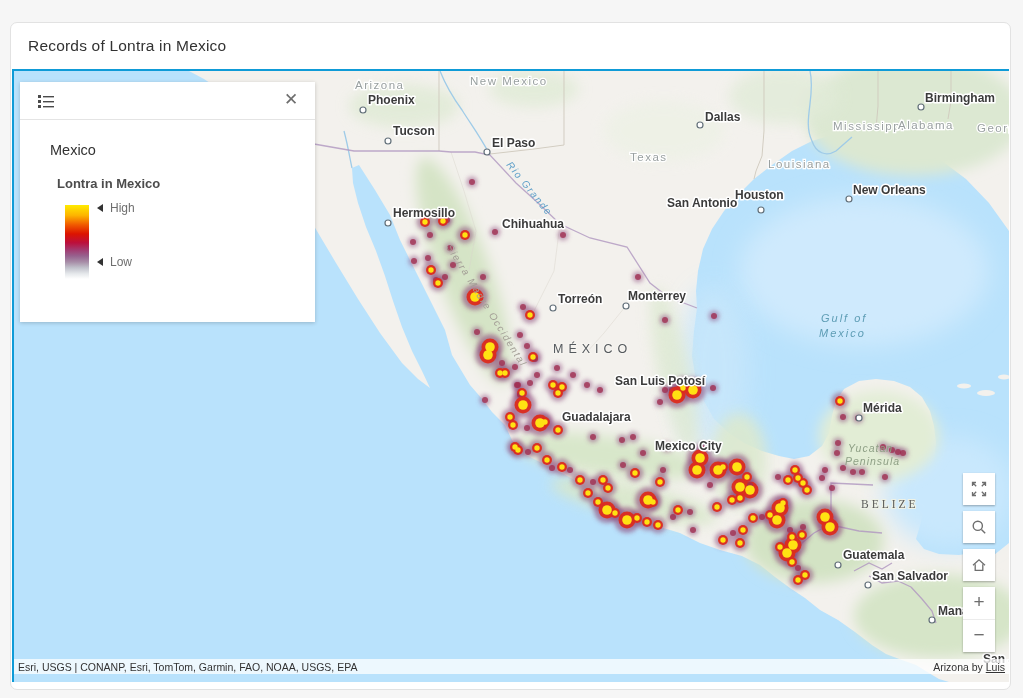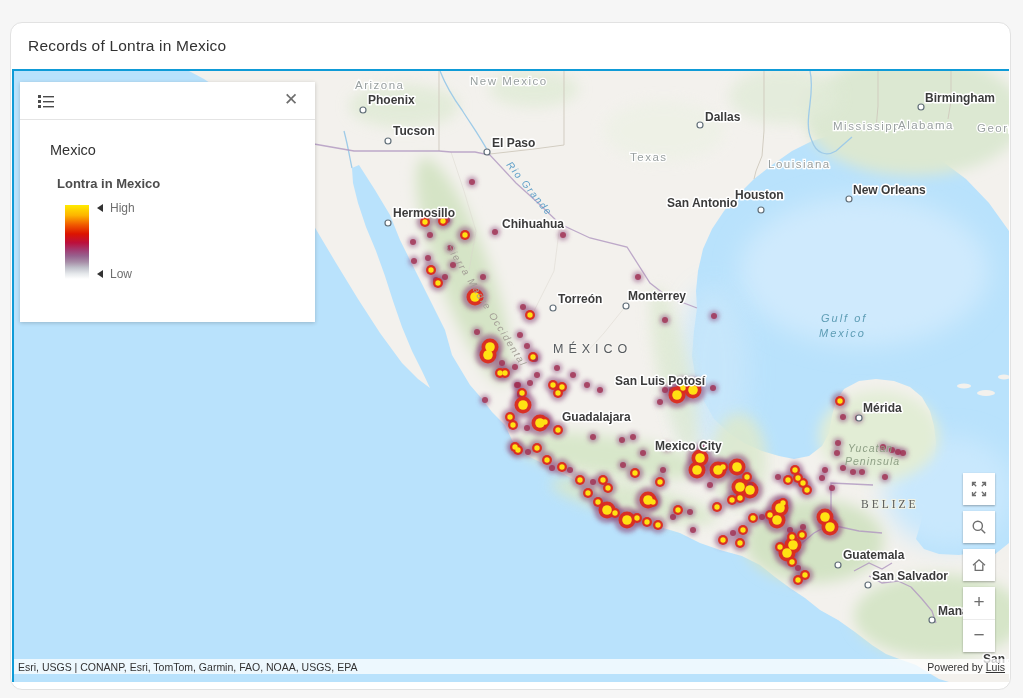--- a/index.html
+++ b/index.html
@@ -2,21 +2,21 @@
 <html><head>
 <meta charset="utf-8">
 <style>
   html,body{margin:0;padding:0;}
   body{
     width:1023px;height:698px;position:relative;overflow:hidden;
     background:#f6f6f6;font-family:"Liberation Sans",sans-serif;
   }
   .card{
     position:absolute;left:10px;top:22px;width:1001px;height:668px;
-    background:#ffffff;border:1px solid #e2e2e2;border-radius:12px;box-sizing:border-box;
+    background:#ffffff;border:1px solid #e2e2e2;border-radius:7px;box-sizing:border-box;
   }
   .card-title{
     height:46px;line-height:46px;padding-left:17px;
     font-size:15.5px;font-weight:500;color:#323232;letter-spacing:.2px;
   }
   .map-frame{
     position:absolute;left:1px;right:1px;top:46px;bottom:7px;
     border:2px solid #0f9bd7;box-sizing:border-box;background:#b9e2fc;
   }
   .map-wrap{position:relative;width:995px;height:611px;overflow:hidden;cursor:grab;}
@@ -48,21 +48,21 @@
     position:absolute;right:12px;top:6px;width:24px;height:24px;line-height:24px;text-align:center;
     font-size:17px;color:#6e6e6e;font-weight:300;cursor:pointer;
   }
   .legend-body{padding:22px 0 0 30px;}
   .legend-title{font-size:14.5px;color:#323232;font-weight:500;}
   .legend-layer{margin:18px 0 10px 7px;font-size:13px;font-weight:700;color:#4c4c4c;}
   .ramp-row{position:relative;margin-left:15px;height:84px;text-align:right;}
   .ramp{position:absolute;left:0;top:4px;width:24px;height:74px;}
   .ramp-label{position:absolute;left:32px;font-size:12px;color:#6e6e6e;display:flex;align-items:center;gap:7px;}
   .ramp-label.high{top:0px;}
-  .ramp-label.low{bottom:4px;}
+  .ramp-label.low{bottom:16px;}
   .tri-left{width:0;height:0;border-right:6px solid #323232;border-top:4px solid transparent;border-bottom:4px solid transparent;}
 
   
   .ctrl-btn{
     position:absolute;right:14px;width:32px;height:32px;background:#ffffff;color:#6e6e6e;
     box-shadow:0 1px 2px rgba(0,0,0,.3);display:flex;align-items:center;justify-content:center;cursor:pointer;
   }
   .ctrl-expand{top:402px;}
   .ctrl-search{top:440px;}
   .ctrl-home{top:478px;}
@@ -701,19 +701,19 @@
       </div>
       <div class="zoom-group">
         <div class="zoom-btn">+</div>
         <div class="zoom-btn">−</div>
       </div>
 
       
       <div class="attrib-bar">
         <span>Esri, USGS | CONANP, Esri, TomTom, Garmin, FAO, NOAA, USGS, EPA</span>
         <span>
-          <span>Powered by </span><a>Luis</a>
+          <span>Arizona by </span><a>Luis</a>
         </span>
       </div>
 
     </div>
   </div>
 </div>
 
 </body></html>

